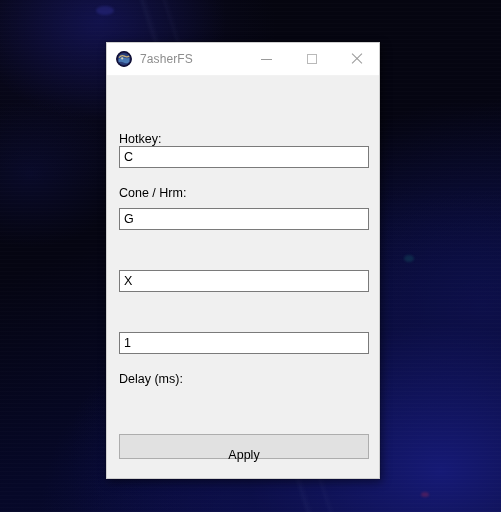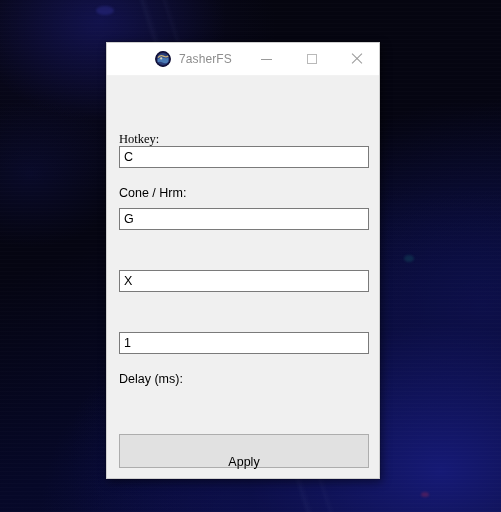--- a/index.html
+++ b/index.html
@@ -74,21 +74,20 @@
     box-shadow: 0 0 0 1px rgba(0,0,0,0.10), 2px 3px 9px rgba(0,0,0,0.45);
   }
 
   #title-bar {
     height: 33px;
     background: #ffffff;
     display: flex;
     align-items: center;
     box-sizing: border-box;
     border-bottom: 1px solid #f2f2f2;
-    padding-left: 39px;
   }
   #app-icon {
     width: 16px;
     height: 16px;
     margin-left: 9px;
     margin-right: 8px;
     flex: 0 0 auto;
     display: block;
   }
   #title-text {
@@ -175,21 +174,21 @@
     box-sizing: border-box;
     background: #e1e1e1;
     border: 1px solid #adadad;
     font-family: "Liberation Sans", sans-serif;
     font-size: 12.5px;
     color: #000000;
     text-align: center;
     line-height: 23px;
     cursor: default;
     border-radius: 0;
-    padding: 16px;
+    padding: 9px;
   }
 </style>
 </head>
 <body>
 
 <div id="desktop">
 
   <div class="wall-layer wall-base"></div>
   <div class="wall-layer wall-glow-left"></div>
   <div class="wall-layer wall-diag"></div>
@@ -222,21 +221,21 @@
       <div class="caption-btn" id="btn-max">
         <span class="glyph-max"></span>
       </div>
       <div class="caption-btn" id="btn-close">
         <span class="glyph-close"></span>
       </div>
     </div>
 
     <div id="form-area">
 
-      <div class="field-label" style="top:56px;font-family:Liberation Serif, serif;">Hotkey:</div>
+      <div class="field-label" style="top:56px;">Hotkey:</div>
       <input class="field-input" style="top: 70px;" type="text" value="C">
 
       <div class="field-label" style="top:110px;">Cone / Hrm:</div>
       <input class="field-input" style="top: 132px;" type="text" value="G">
 
       <input class="field-input" style="top: 194px;" type="text" value="X">
 
       <input class="field-input" style="top: 256px;" type="text" value="1">
 
       <div class="field-label" style="top:296px;">Delay (ms):</div>

